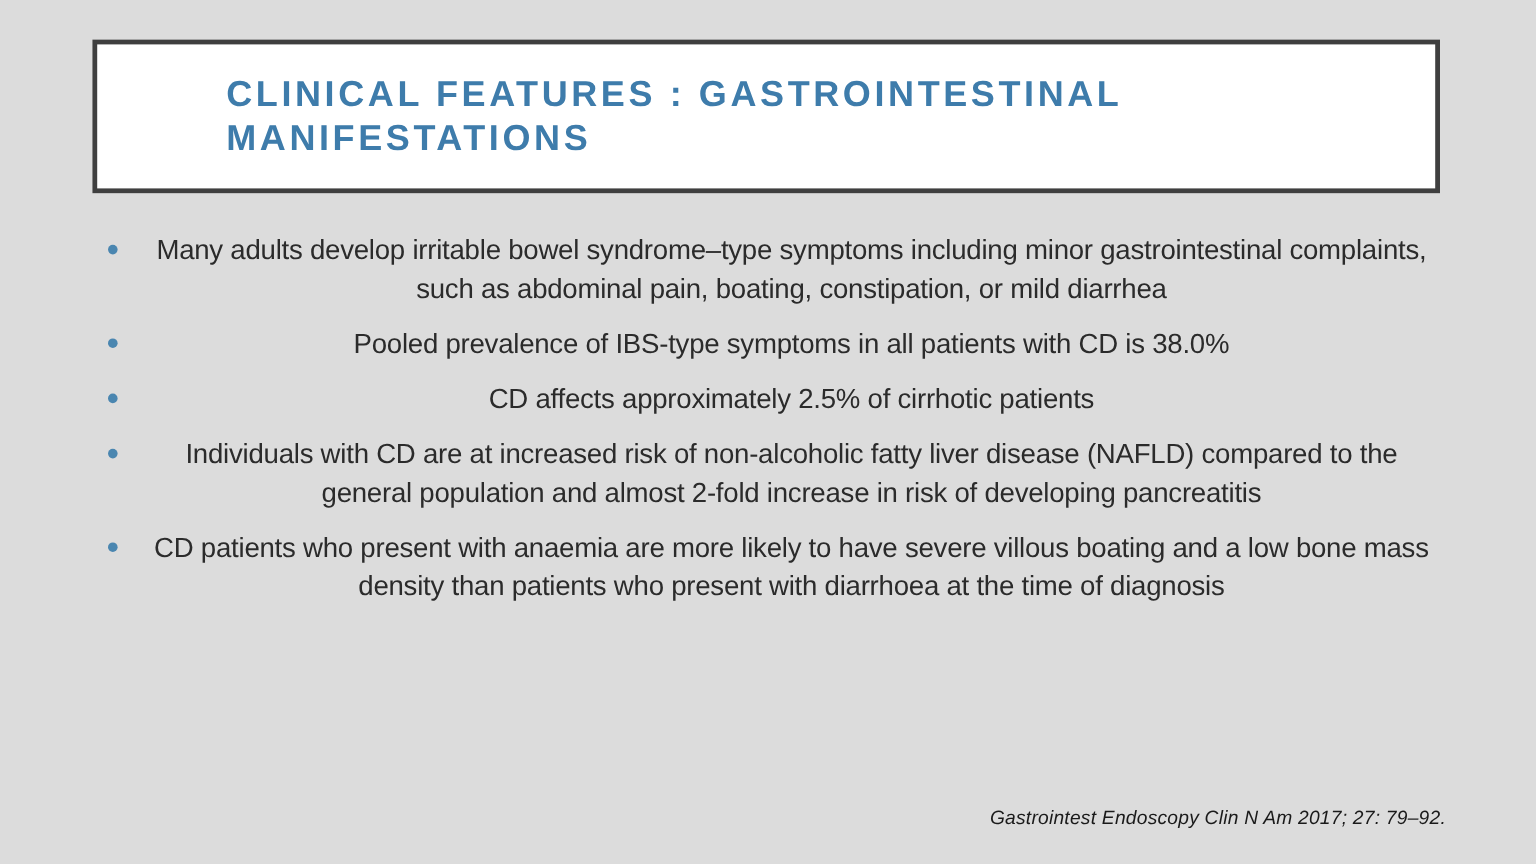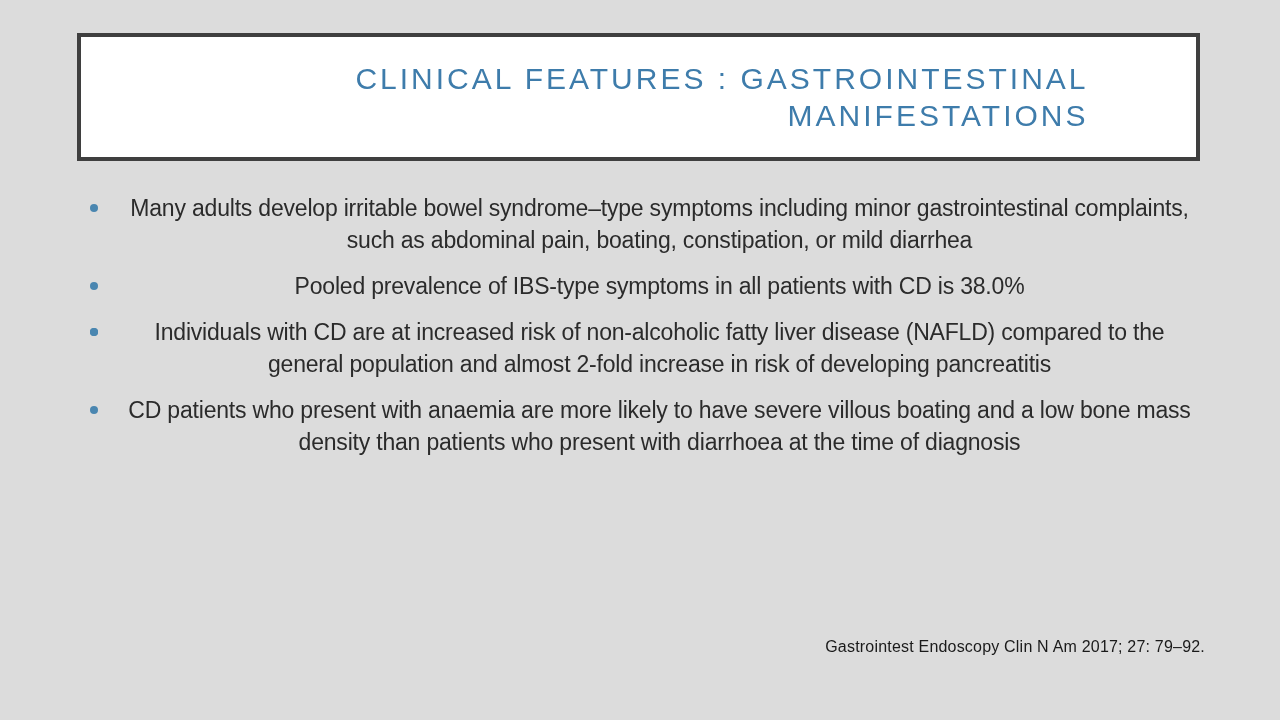--- a/index.html
+++ b/index.html
@@ -23,24 +23,24 @@
     background: var(--box-fill, #ffffff);
     border: 4px solid var(--box-border, #3f3f3f);
     box-sizing: border-box;
     display: flex;
     align-items: center;
     justify-content: center;
   }
   .title-box h1 {
     margin: 0;
     max-width: 900px;
-    text-align: right;
+    text-align: left;
     font-size: 30px;
     line-height: 1.25;
-    font-weight: normal;
+    font-weight: bold;
     letter-spacing: 3px;
     color: var(--title-text, #3e7cab);
     text-transform: uppercase;
   }
   .bullets {
     position: absolute;
     left: 90px;
     top: 192px;
     width: 1115px;
     list-style: none;
@@ -62,22 +62,23 @@
     left: 0;
     top: 12px;
     width: 8px;
     height: 8px;
     border-radius: 50%;
     background: var(--bullet-dot, #4a86b0);
   }
   .citation {
     position: absolute;
     right: 75px;
-    top: 638px;
+    top: 674px;
     font-size: 16px;
+    font-style: italic;
     color: var(--citation-text, #1a1a1a);
     letter-spacing: 0.2px;
     margin-left: 34px;
   }
 </style>
 </head>
 <body>
 
 <div class="slide">
 
@@ -89,20 +90,21 @@
     <li>
       <span class="dot"></span>
       <span>Many adults develop irritable bowel syndrome–type symptoms including minor gastrointestinal complaints, such as abdominal pain, boating, constipation, or mild diarrhea</span>
     </li>
     <li>
       <span class="dot"></span>
       <span>Pooled prevalence of IBS-type symptoms in all patients with CD is 38.0%</span>
     </li>
     <li>
       <span class="dot"></span>
+      <span>CD affects approximately 2.5% of cirrhotic patients</span>
     </li>
     <li>
       <span class="dot"></span>
       <span>Individuals with CD are at increased risk of non-alcoholic fatty liver disease (NAFLD) compared to the general population and almost 2-fold increase in risk of developing pancreatitis</span>
     </li>
     <li>
       <span class="dot"></span>
       <span>CD patients who present with anaemia are more likely to have severe villous boating and a low bone mass density than patients who present with diarrhoea at the time of diagnosis</span>
     </li>
   </ul>

